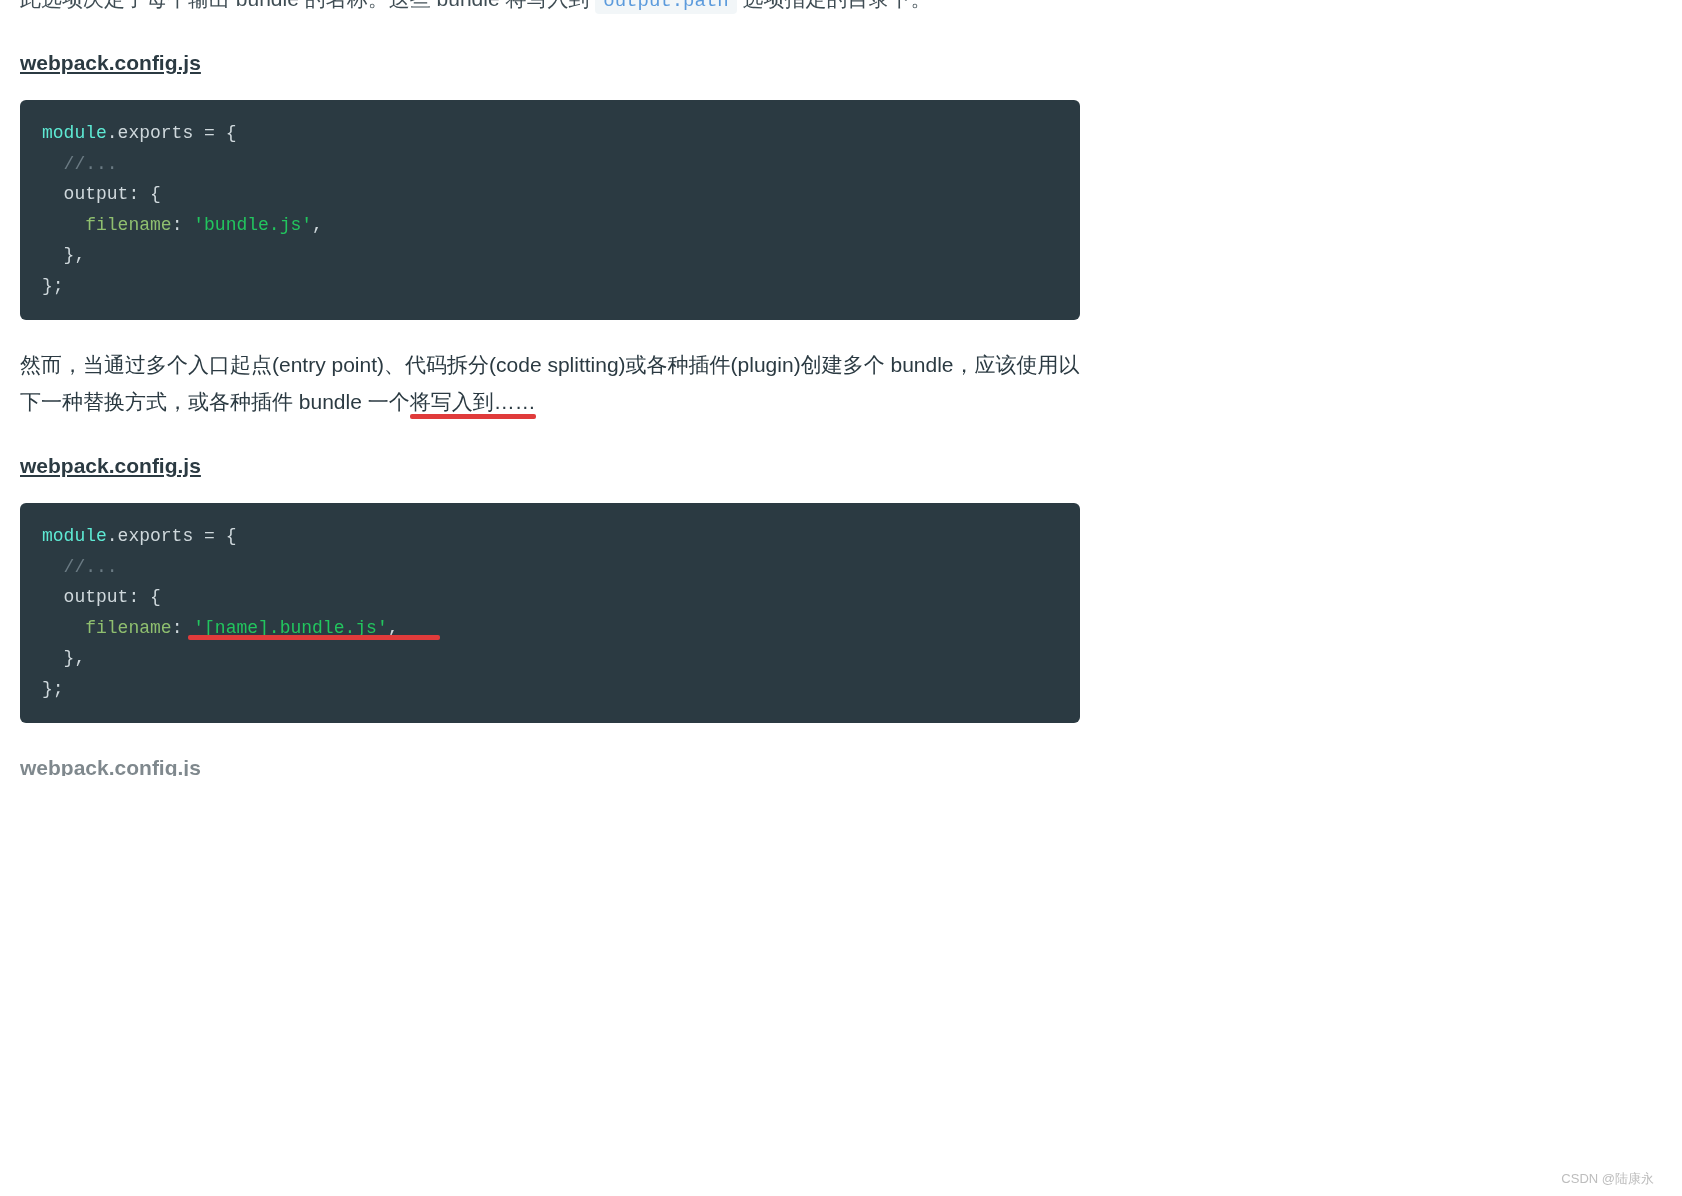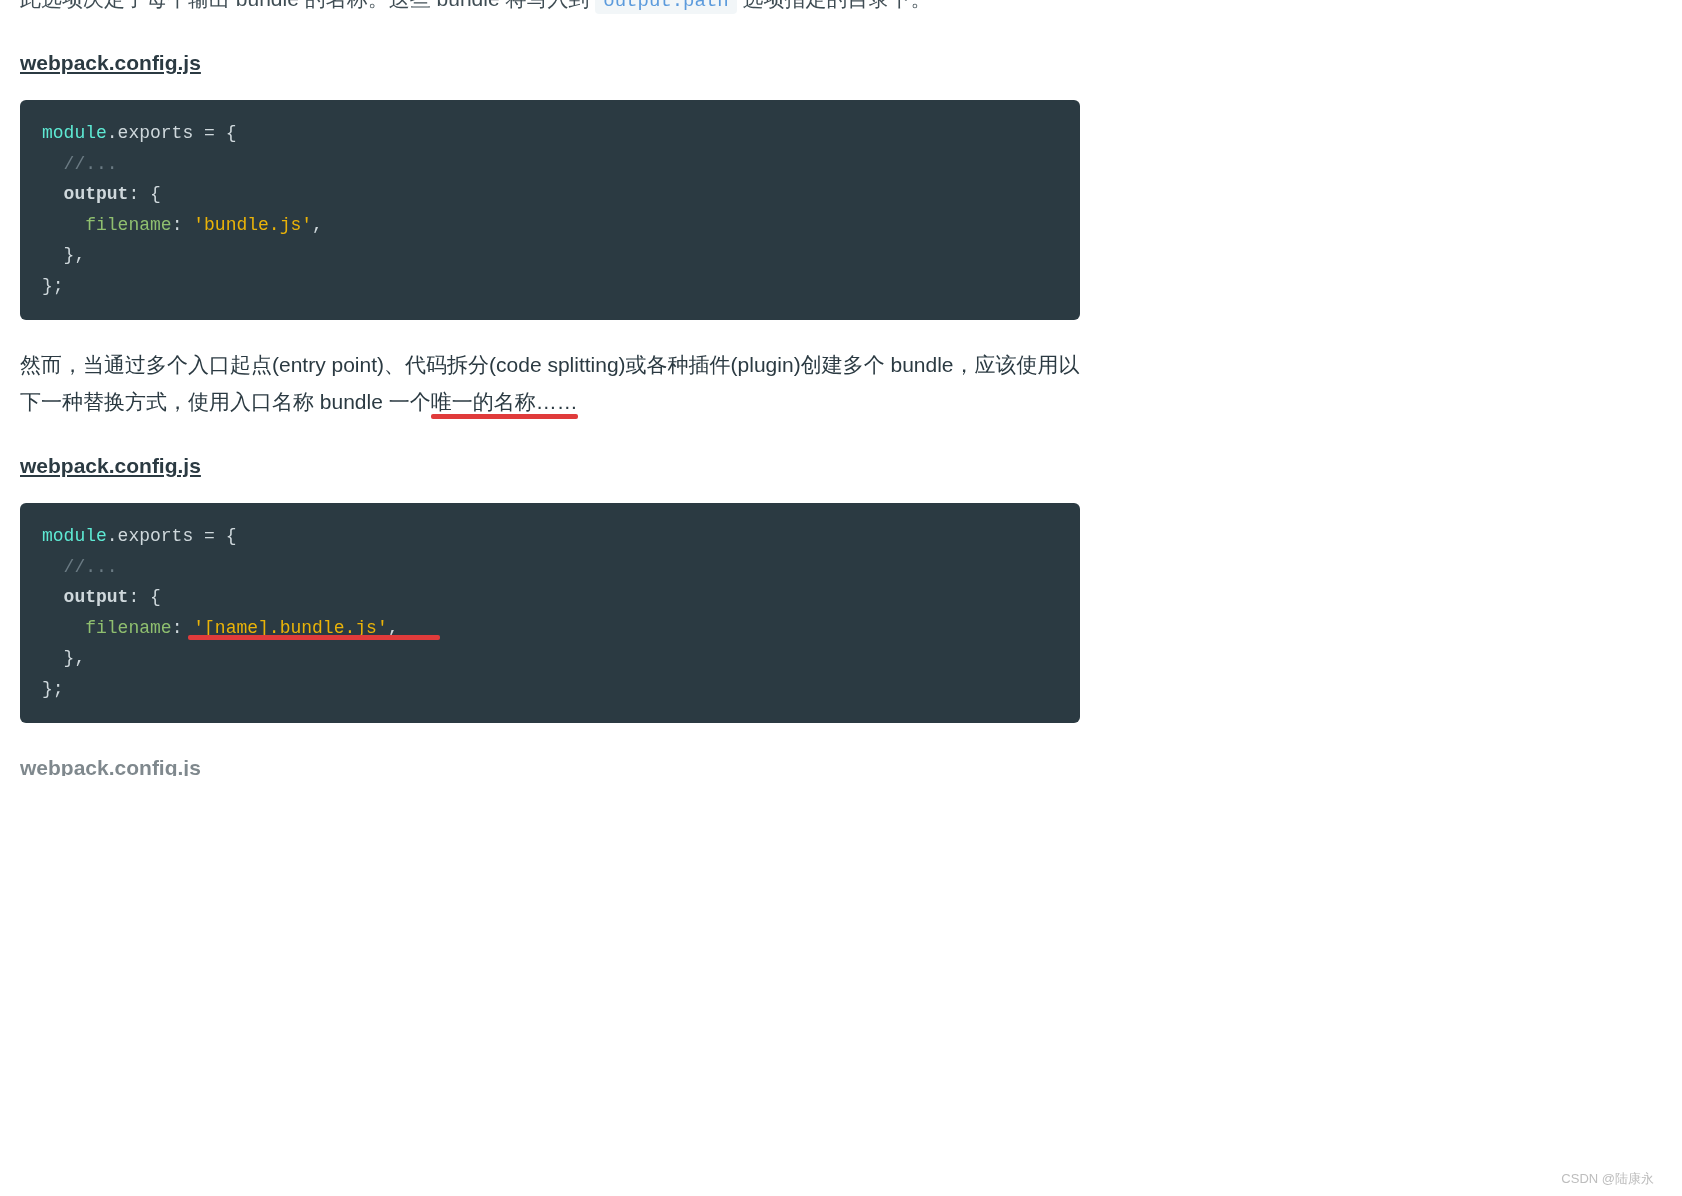--- a/index.html
+++ b/index.html
@@ -41,25 +41,25 @@
     color: #cfd8dc;
     border-radius: 6px;
     padding: 18px 22px;
     margin: 10px 0 26px 0;
     font-family: "SFMono-Regular", Consolas, "Liberation Mono", Menlo, monospace;
     font-size: 18px;
     line-height: 1.7;
     overflow-x: auto;
     position: relative;
   }
-  .tok-key { color: #cfd8dc; font-weight: bold; }
+  .tok-key { color: #cfd8dc; }
   .tok-punc { color: #cfd8dc; }
   .tok-comment { color: #6b7b84; }
   .tok-prop { color: #8fbf6f; }
-  .tok-string { color: #eab308; }
+  .tok-string { color: #22c55e; }
   .tok-module { color: #5eead4; }
   .underline-red {
     position: relative;
     display: inline;
   }
   .underline-red::after {
     content: "";
     position: absolute;
     left: 0;
     right: 0;
@@ -96,21 +96,21 @@
   <h3>webpack.config.js</h3>
 
   <pre class="codeblock"><span class="tok-module">module</span><span class="tok-punc">.exports </span><span class="tok-punc">=</span><span class="tok-punc"> {</span>
 <span class="tok-comment">  //...</span>
 <span class="tok-key">  output</span><span class="tok-punc">:</span><span class="tok-punc"> {</span>
 <span class="tok-prop">    filename</span><span class="tok-punc">:</span><span> </span><span class="tok-string">'bundle.js'</span><span class="tok-punc">,</span>
 <span class="tok-punc">  },</span>
 <span class="tok-punc">};</span></pre>
 
   <p>
-    <span>然而，当通过多个入口起点(entry point)、代码拆分(code splitting)或各种插件(plugin)创建多个 bundle，应该使</span><span class="underline-red">用以下一种替换方式，</span><span>使用入口名称 bundle 一个</span><span class="underline-red">唯一的名称……</span>
+    <span>然而，当通过多个入口起点(entry point)、代码拆分(code splitting)或各种插件(plugin)创建多个 bundle，应该使</span><span class="underline-red">用以下一种替换方式，</span><span>或各种插件 bundle 一个</span><span class="underline-red">将写入到……</span>
   </p>
 
 
   <h3>webpack.config.js</h3>
 
   <pre class="codeblock"><span class="tok-module">module</span><span class="tok-punc">.exports </span><span class="tok-punc">=</span><span class="tok-punc"> {</span>
 <span class="tok-comment">  //...</span>
 <span class="tok-key">  output</span><span class="tok-punc">:</span><span class="tok-punc"> {</span>
 <span class="tok-prop">    filename</span><span class="tok-punc">:</span><span> </span><span class="tok-string">'[name].bundle.js'</span><span class="tok-punc">,</span>
 <span class="tok-punc">  },</span>

